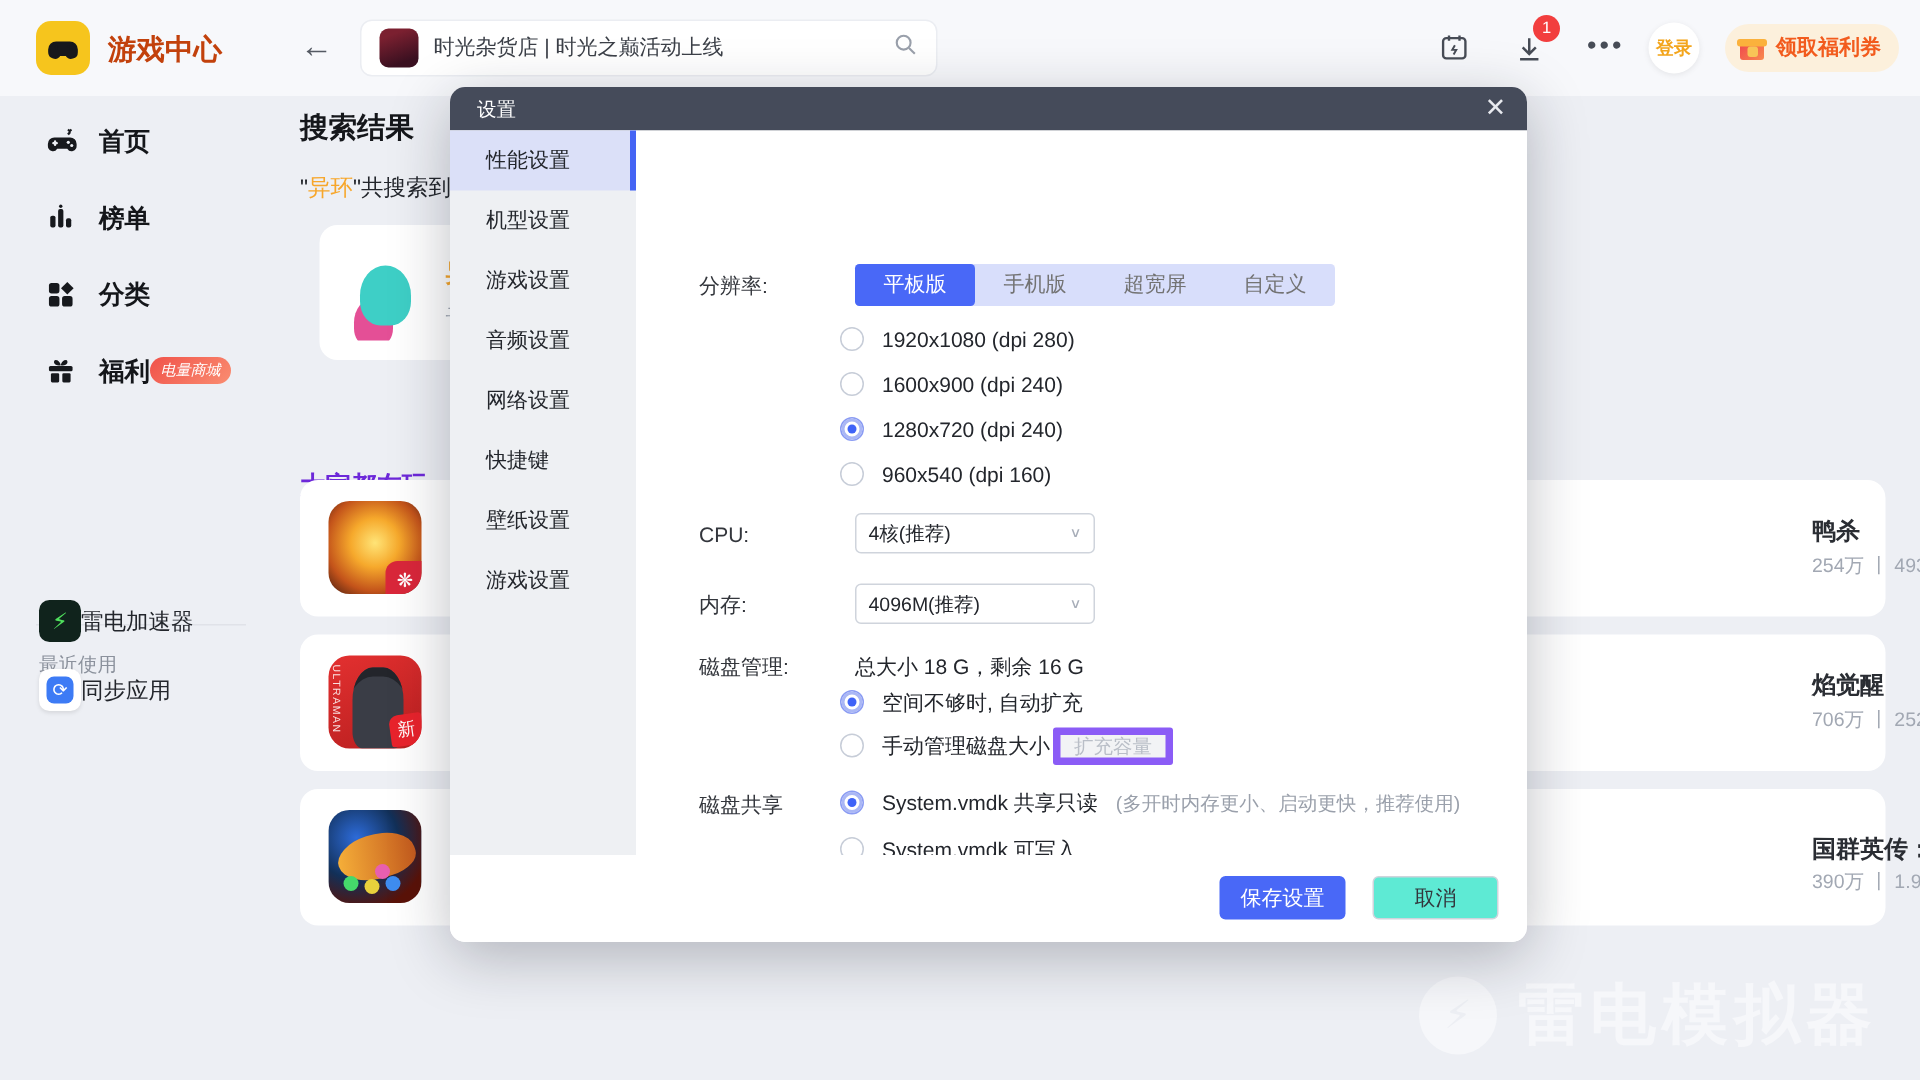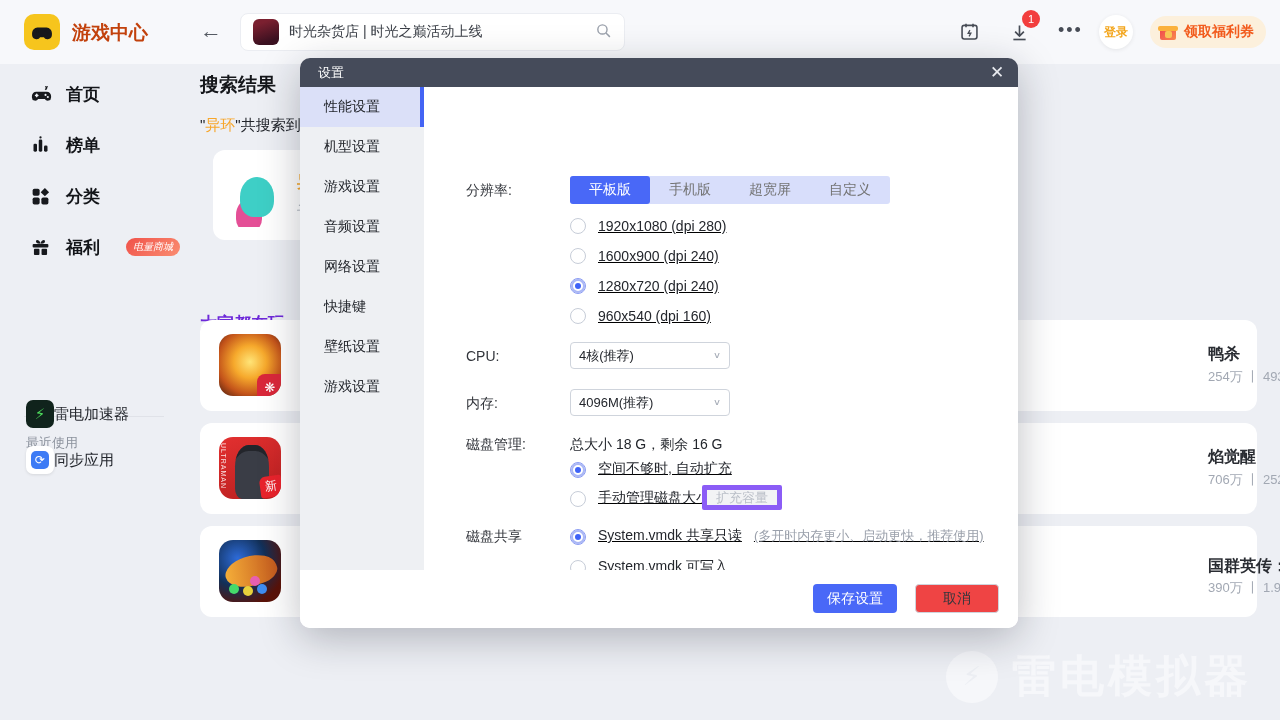--- a/index.html
+++ b/index.html
@@ -27,21 +27,21 @@
   .gift-glyph { width:20px; height:20px; position:relative; }
   .gift-glyph .box { position:absolute; left:2px; top:7px; width:16px; height:11px; background:linear-gradient(135deg,#f0494d,#f98a4e); border-radius:2px; }
   .gift-glyph .lid { position:absolute; left:0; top:4px; width:20px; height:5px; background:#fbb13c; border-radius:2px; }
   .gift-glyph .lock { position:absolute; left:7px; top:9px; width:7px; height:7px; background:#f8c557; border-radius:2px; }
 
   
   .sidebar { position:absolute; left:0; top:64px; width:186px; bottom:0; background:#edeff4; }
   .nav-item { position:absolute; left:0; width:186px; height:40px; display:flex; align-items:center; cursor:pointer; }
   .nav-item .nicon { width:24px; margin-left:30px; color:#17191d; display:flex; }
   .nav-item .nlabel { margin-left:12px; font-size:17px; font-weight:bold; color:#14161a; }
-  .shop-badge { margin-left:26px; background:linear-gradient(135deg,#f0524a,#fa8d71); color:#fff; font-size:10px; padding:2px 7px; border-radius:9px; font-style:italic; white-space:nowrap; }
+  .shop-badge { margin-left:0; background:linear-gradient(135deg,#f0524a,#fa8d71); color:#fff; font-size:10px; padding:2px 7px; border-radius:9px; font-style:italic; white-space:nowrap; }
   .side-divider { position:absolute; left:24px; top:352px; width:140px; height:1px; background:#e0e2e8; }
   .recent-label { position:absolute; left:26px; top:370px; font-size:13px; color:#8b919c; }
   .recent-item { position:absolute; left:0; width:186px; height:40px; display:flex; align-items:center; cursor:pointer; }
   .recent-item .ricon { width:28px; height:28px; border-radius:7px; margin-left:26px; flex:none; position:relative; }
   .ricon.accel { background:#10231c; }
   .ricon.accel::after { content:"⚡"; position:absolute; inset:0; display:flex; align-items:center; justify-content:center; color:#4fe05d; font-size:15px; }
   .ricon.sync { background:#ffffff; box-shadow:0 1px 3px rgba(0,0,0,.1); }
   .ricon.sync::after { content:"⟳"; position:absolute; left:5px; top:5px; width:18px; height:18px; border-radius:5px; background:#3d7bf5; color:#fff; font-size:12px; display:flex; align-items:center; justify-content:center; }
   .recent-item .rlabel { margin-left:0; font-size:15px; color:#23262c; }
 
@@ -83,32 +83,32 @@
   .dlg-tabs { position:absolute; left:0; top:29px; width:124px; height:483px; background:#eef0f3; }
   .dlg-tab { position:relative; height:40px; display:flex; align-items:center; padding-left:24px; font-size:14px; color:#23262c; cursor:pointer; }
   .dlg-tab.active { background:#dbe0f8; }
   .dlg-tab.active::after { content:""; position:absolute; right:0; top:0; width:4px; height:40px; background:#4464f4; }
   .dlg-body { position:absolute; left:124px; top:29px; right:0; height:483px; background:#ffffff; }
   .dlg-footer { position:absolute; left:0; bottom:0; right:0; height:58px; background:#ffffff; }
   .flabel { position:absolute; left:42px; font-size:14px; color:#33363c; }
   .seg { position:absolute; left:146px; top:89px; width:320px; height:28px; background:#d8defb; border-radius:3px; display:flex; }
   .seg-tab { flex:1; display:flex; align-items:center; justify-content:center; font-size:14px; color:#737373; cursor:pointer; border-radius:3px; }
   .seg-tab.active { background:#4968f7; color:#ffffff; }
-  .opt-row { position:absolute; left:146px; display:flex; align-items:flex-end; gap:12px; cursor:pointer;text-decoration:underline; }
+  .opt-row { position:absolute; left:136px; display:flex; align-items:flex-start; gap:12px; cursor:pointer; }
   .radio { width:16px; height:16px; border-radius:50%; border:1px solid #c7cdd8; background:#fff; flex:none; position:relative; }
   .radio.sel { border:1px solid #8b9cf3; box-shadow:inset 0 0 0 2px #aab7f5; }
   .radio.sel::after { content:""; position:absolute; left:4px; top:4px; width:6px; height:6px; border-radius:50%; background:#3f63f7; }
   .opt-text { font-size:14px; color:#23262c; white-space:nowrap; }
   .opt-note { font-size:13px; color:#9aa0ab; white-space:nowrap; }
   .dropdown { position:absolute; left:146px; width:160px; height:27px; background:#fff; border:1px solid #cfd4dc; border-radius:4px; display:flex; align-items:center; padding:0 8px; font-size:13px; color:#23262c; cursor:pointer; justify-content:space-between; }
   .chev { color:#a7adb8; font-size:11px; transform:scaleY(.8); }
   .mini-btn { position:absolute; height:25px; border:5px solid #8b5cf6; background:#f2f3f5; color:#b9bec7; font-size:13px; display:flex; align-items:center; justify-content:center; border-radius:2px; }
   .clean-btn { position:absolute; left:146px; height:27px; width:80px; background:#fdfdfd; border:1px solid #c3c8d0; color:#23262c; font-size:14px; display:flex; align-items:center; justify-content:center; cursor:pointer; border-radius:2px; }
   .btn-save { position:absolute; right:121px; bottom:15px; width:84px; height:29px; background:#4968f7; color:#fff; font-size:14px; border-radius:4px; display:flex; align-items:center; justify-content:center; cursor:pointer; }
-  .btn-cancel { position:absolute; right:19px; bottom:15px; width:84px; height:29px; background:#ef4444; border:1px solid #cfd4dc; color:#33363c; font-size:14px; border-radius:4px; display:flex; align-items:center; justify-content:center; cursor:pointer; }
+  .btn-cancel { position:absolute; right:19px; bottom:15px; width:84px; height:29px; background:#5eead4; border:1px solid #cfd4dc; color:#33363c; font-size:14px; border-radius:4px; display:flex; align-items:center; justify-content:center; cursor:pointer; }
 </style>
 </head>
 <body>
 
 <div class="screen">
 
   <div class="topbar">
     <div class="logo">
       <svg width="22" height="22" viewBox="0 0 24 24" fill="currentColor">
           <path d="M7 8h10a5 5 0 0 1 5 5v2a4 4 0 0 1-7.5 2H9.5A4 4 0 0 1 2 15v-2a5 5 0 0 1 5-5zm0 3v2m-1-1h2m8-1h.01M18 14h.01" stroke="currentColor" stroke-width="1.6"></path>

